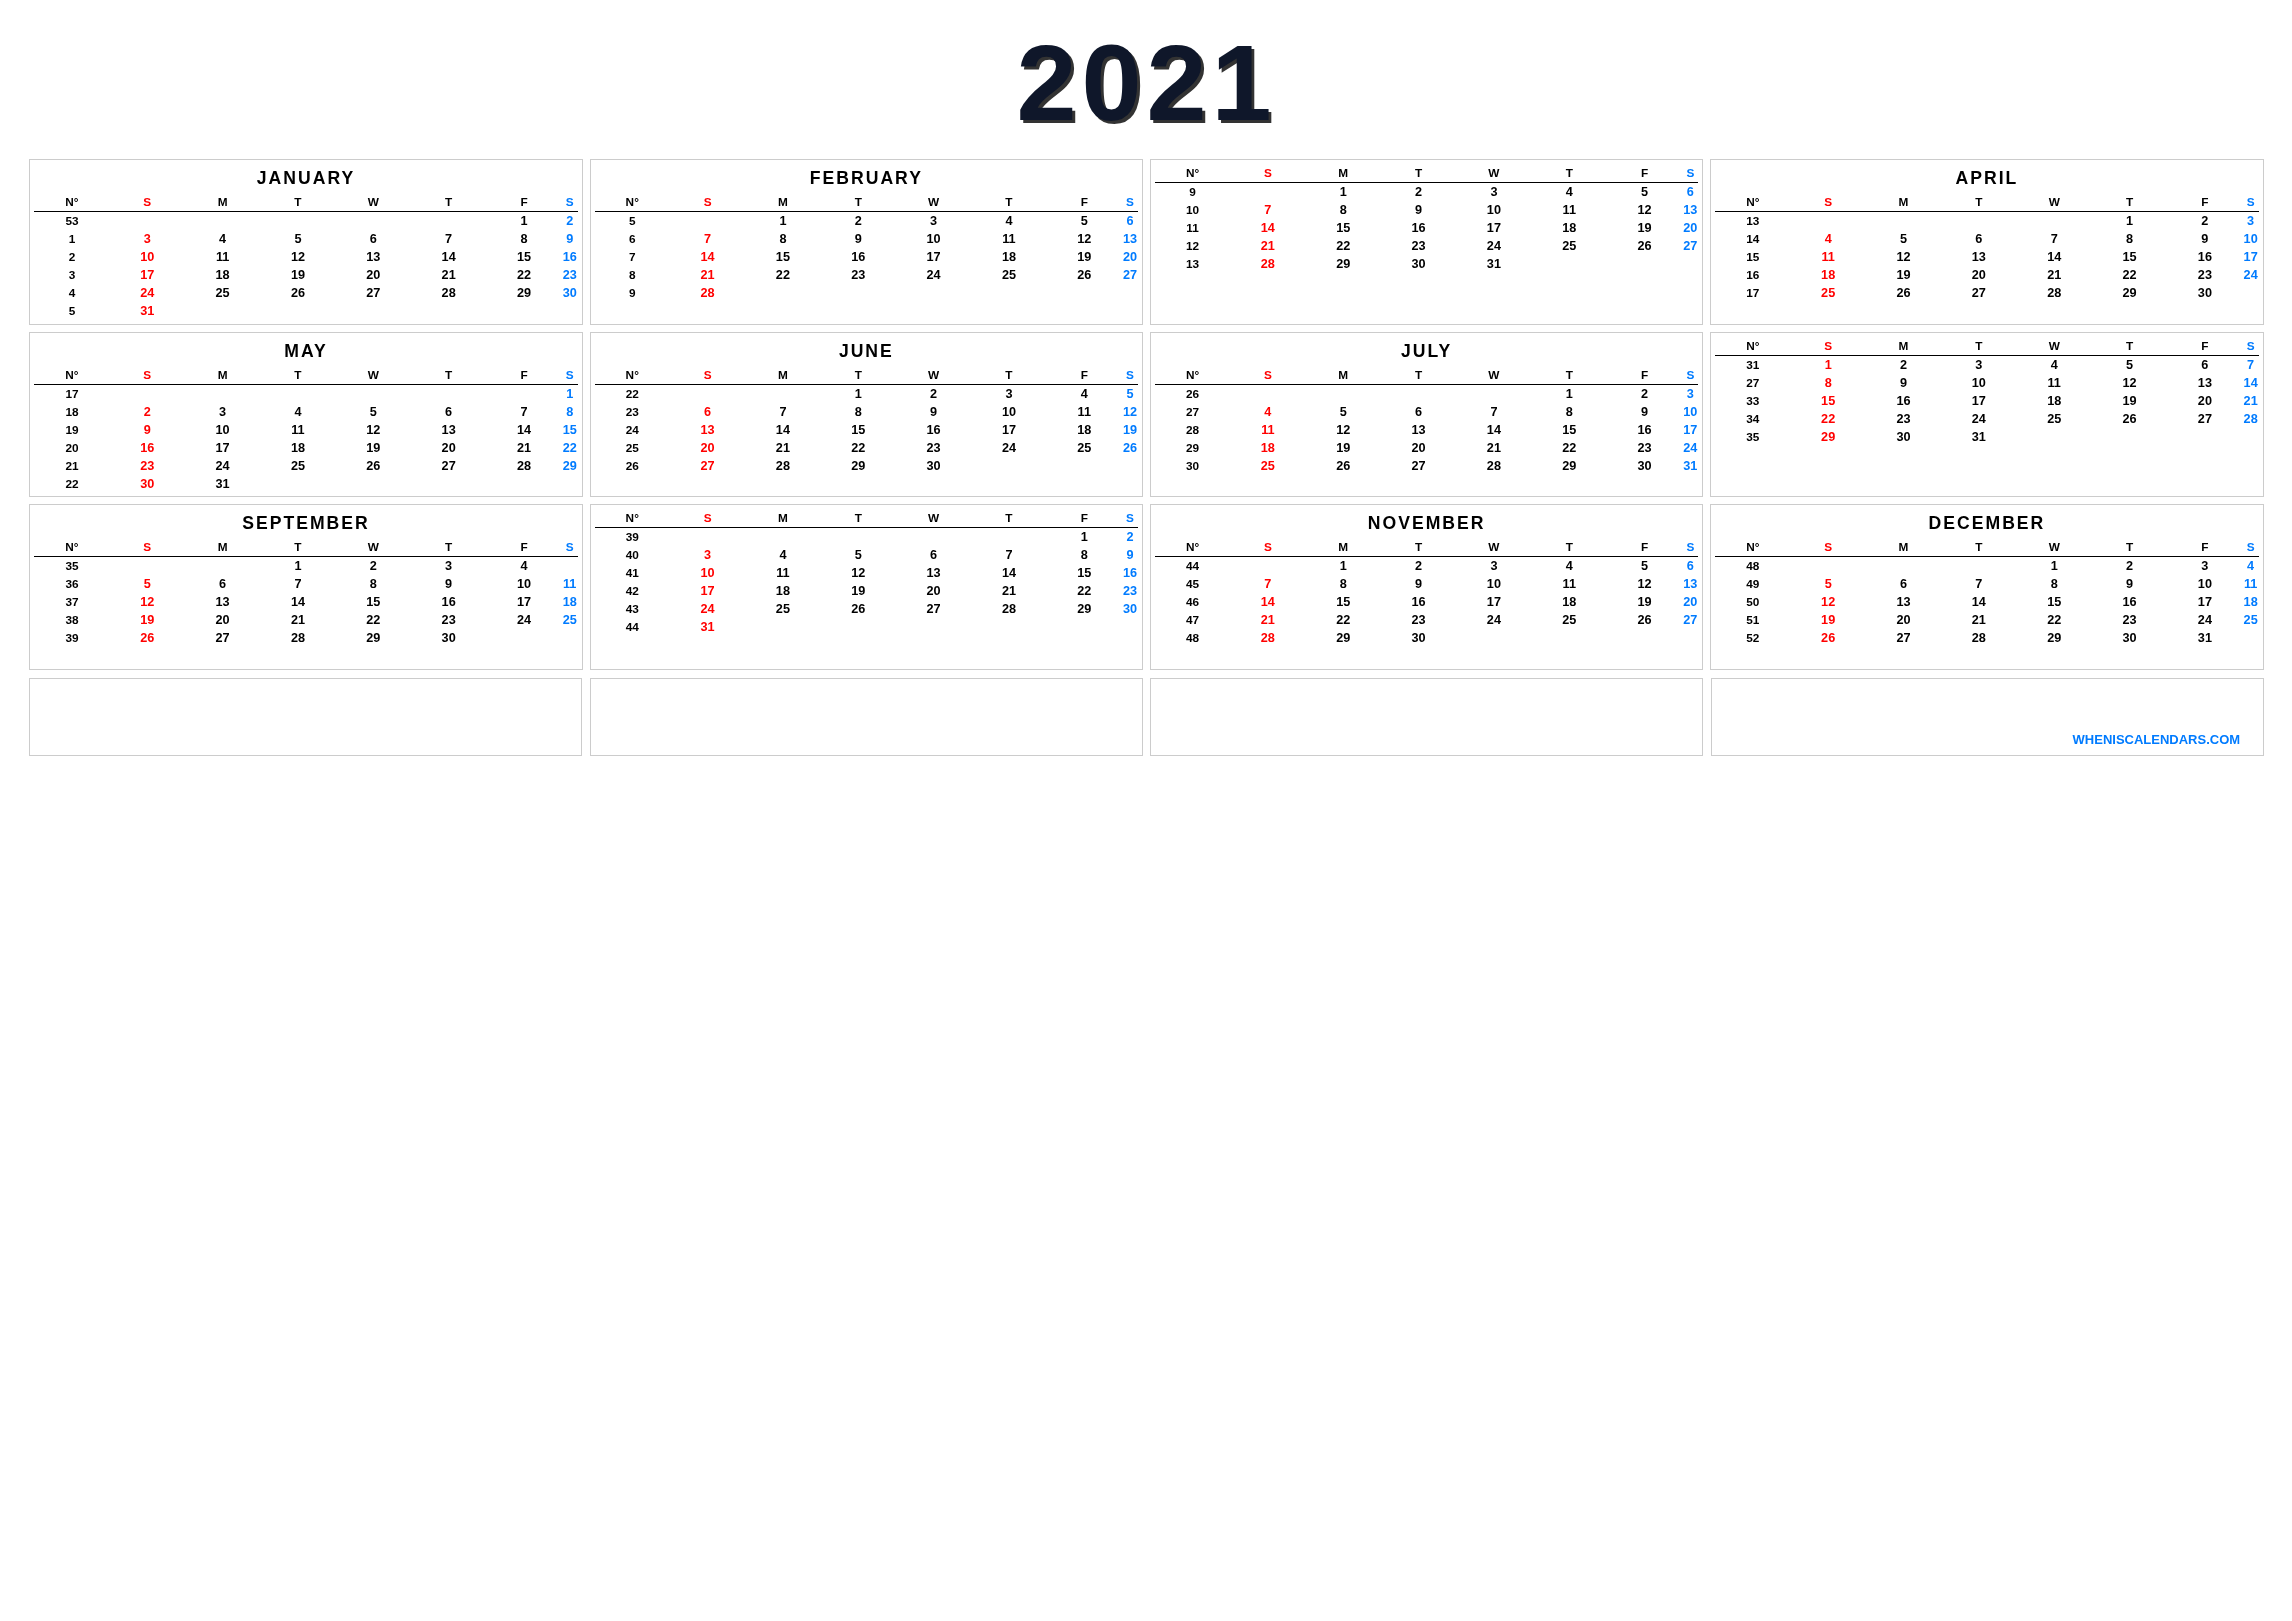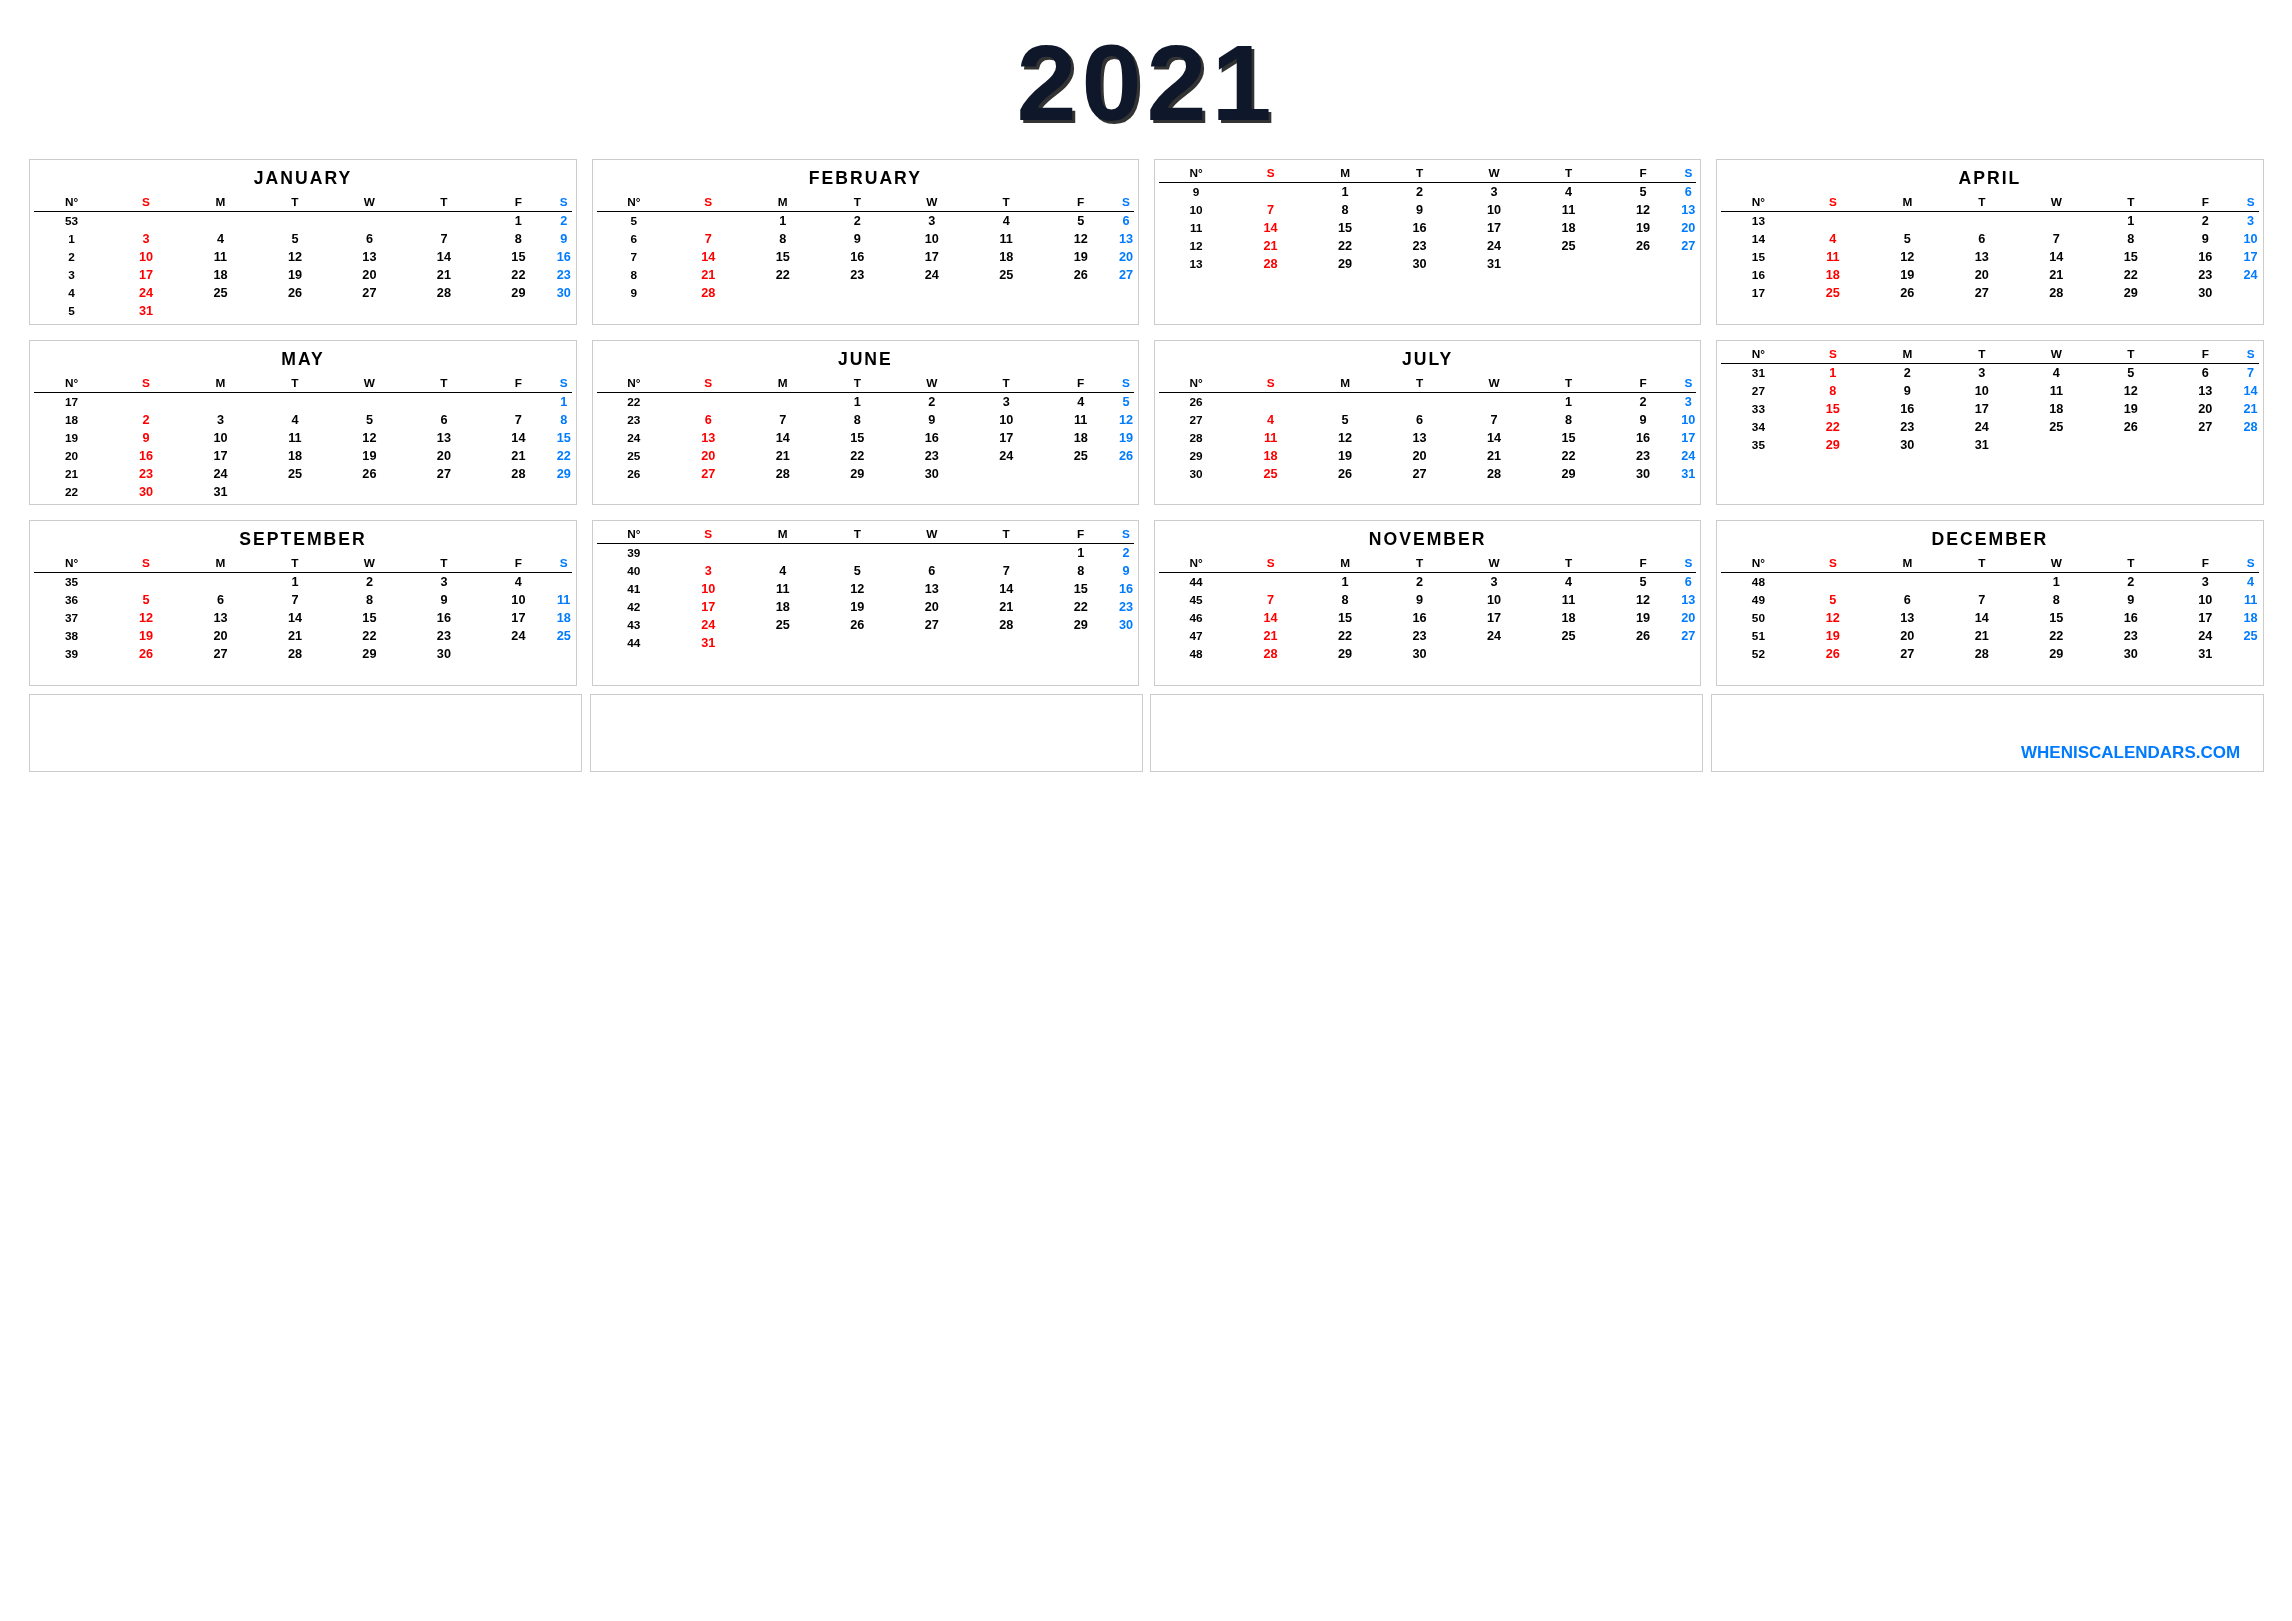--- a/index.html
+++ b/index.html
@@ -18,21 +18,21 @@
       color: #0f172a;
       font-family: 'Arial Black', Arial, sans-serif;
       letter-spacing: 4.9px;
       margin-bottom: 14.7px;
       text-shadow: 2.9px 2.9px 0px #333;
     }
 
     .calendar-grid {
       display: grid;
       grid-template-columns: repeat(4, 1fr);
-      gap: 15px;
+      gap: 7px;
       padding: 0 9.8px;
     }
 
     .month-block {
       border: 1px solid #ccc;
       padding: 3.9px;
     }
 
     .month-title {
       text-align: center;
@@ -80,21 +80,21 @@
 
     .footer-box {
       border: 1px solid #ccc;
       height: 78px;
     }
 
     .watermark {
       text-align: right;
       padding-right: 14.7px;
       margin-top: 4.9px;
-      font-size: 17px;
+      font-size: 13px;
       font-weight: bold;
     }
     .watermark-when { color: #007bff; }
     .watermark-cal { color: #007bff; }
     .watermark-com { color: #007bff; }
   </style>
 </head>
 <body>
 
 <div class="year-title">2021</div>

